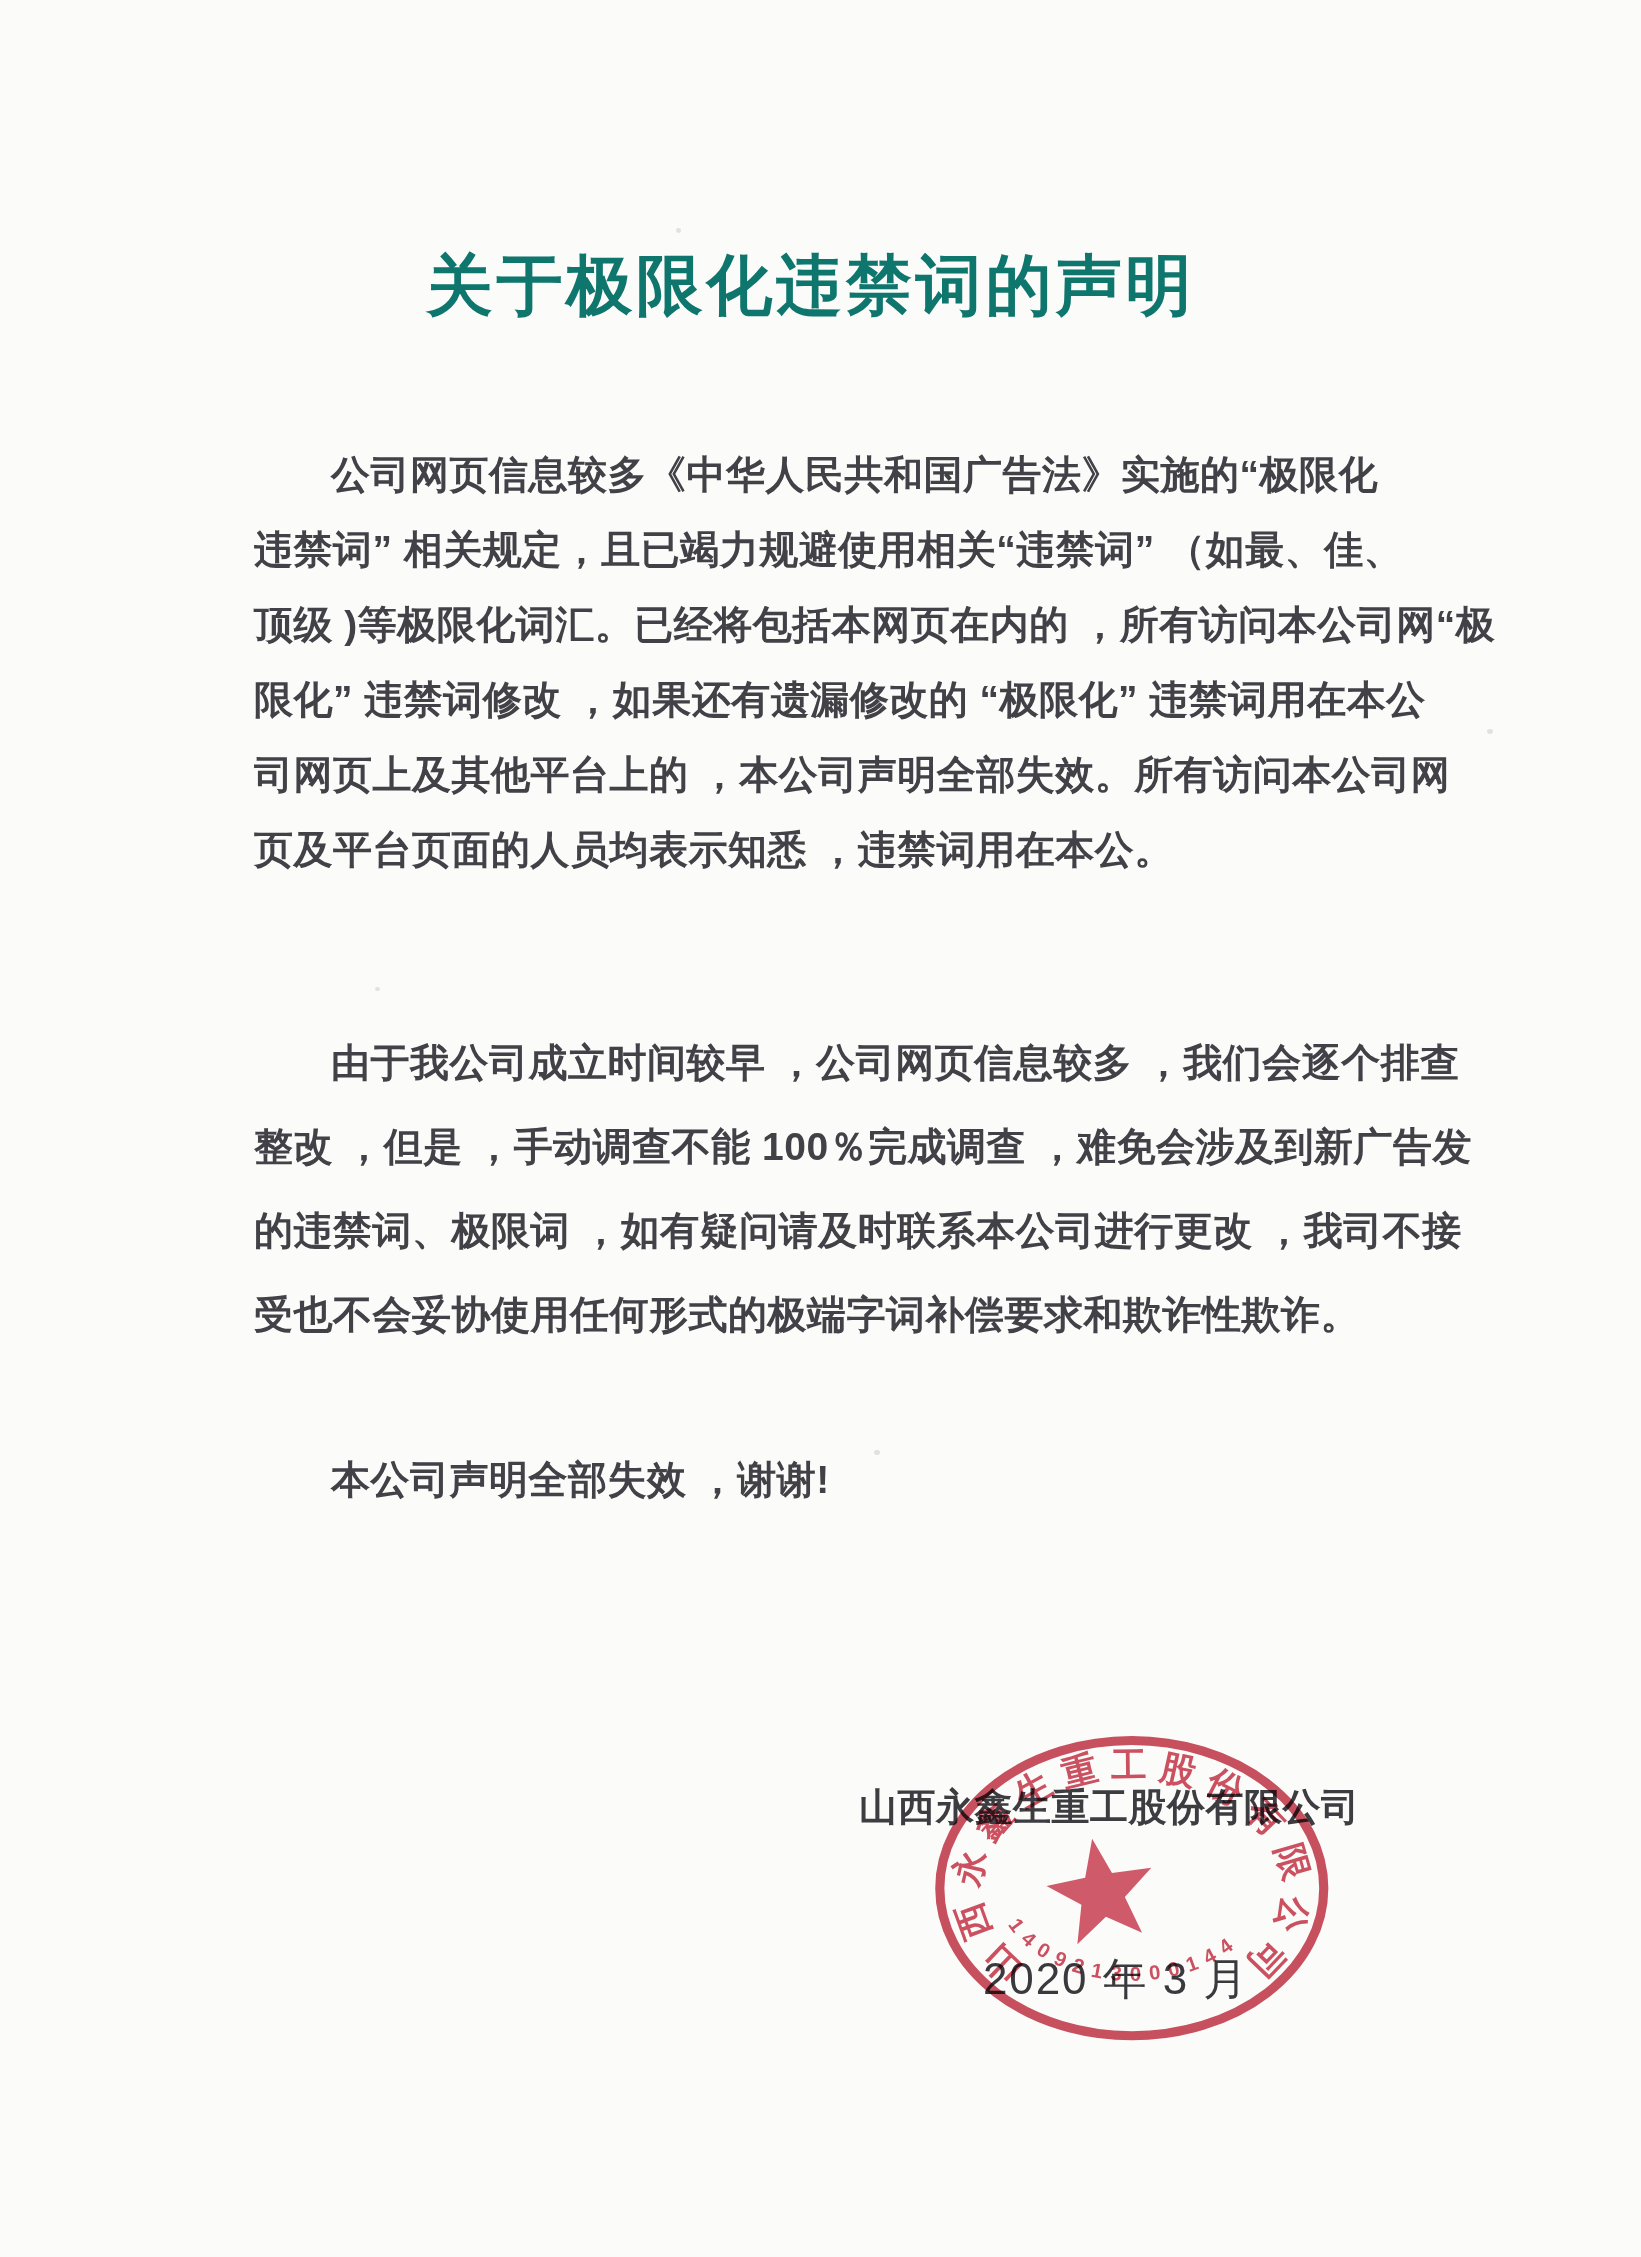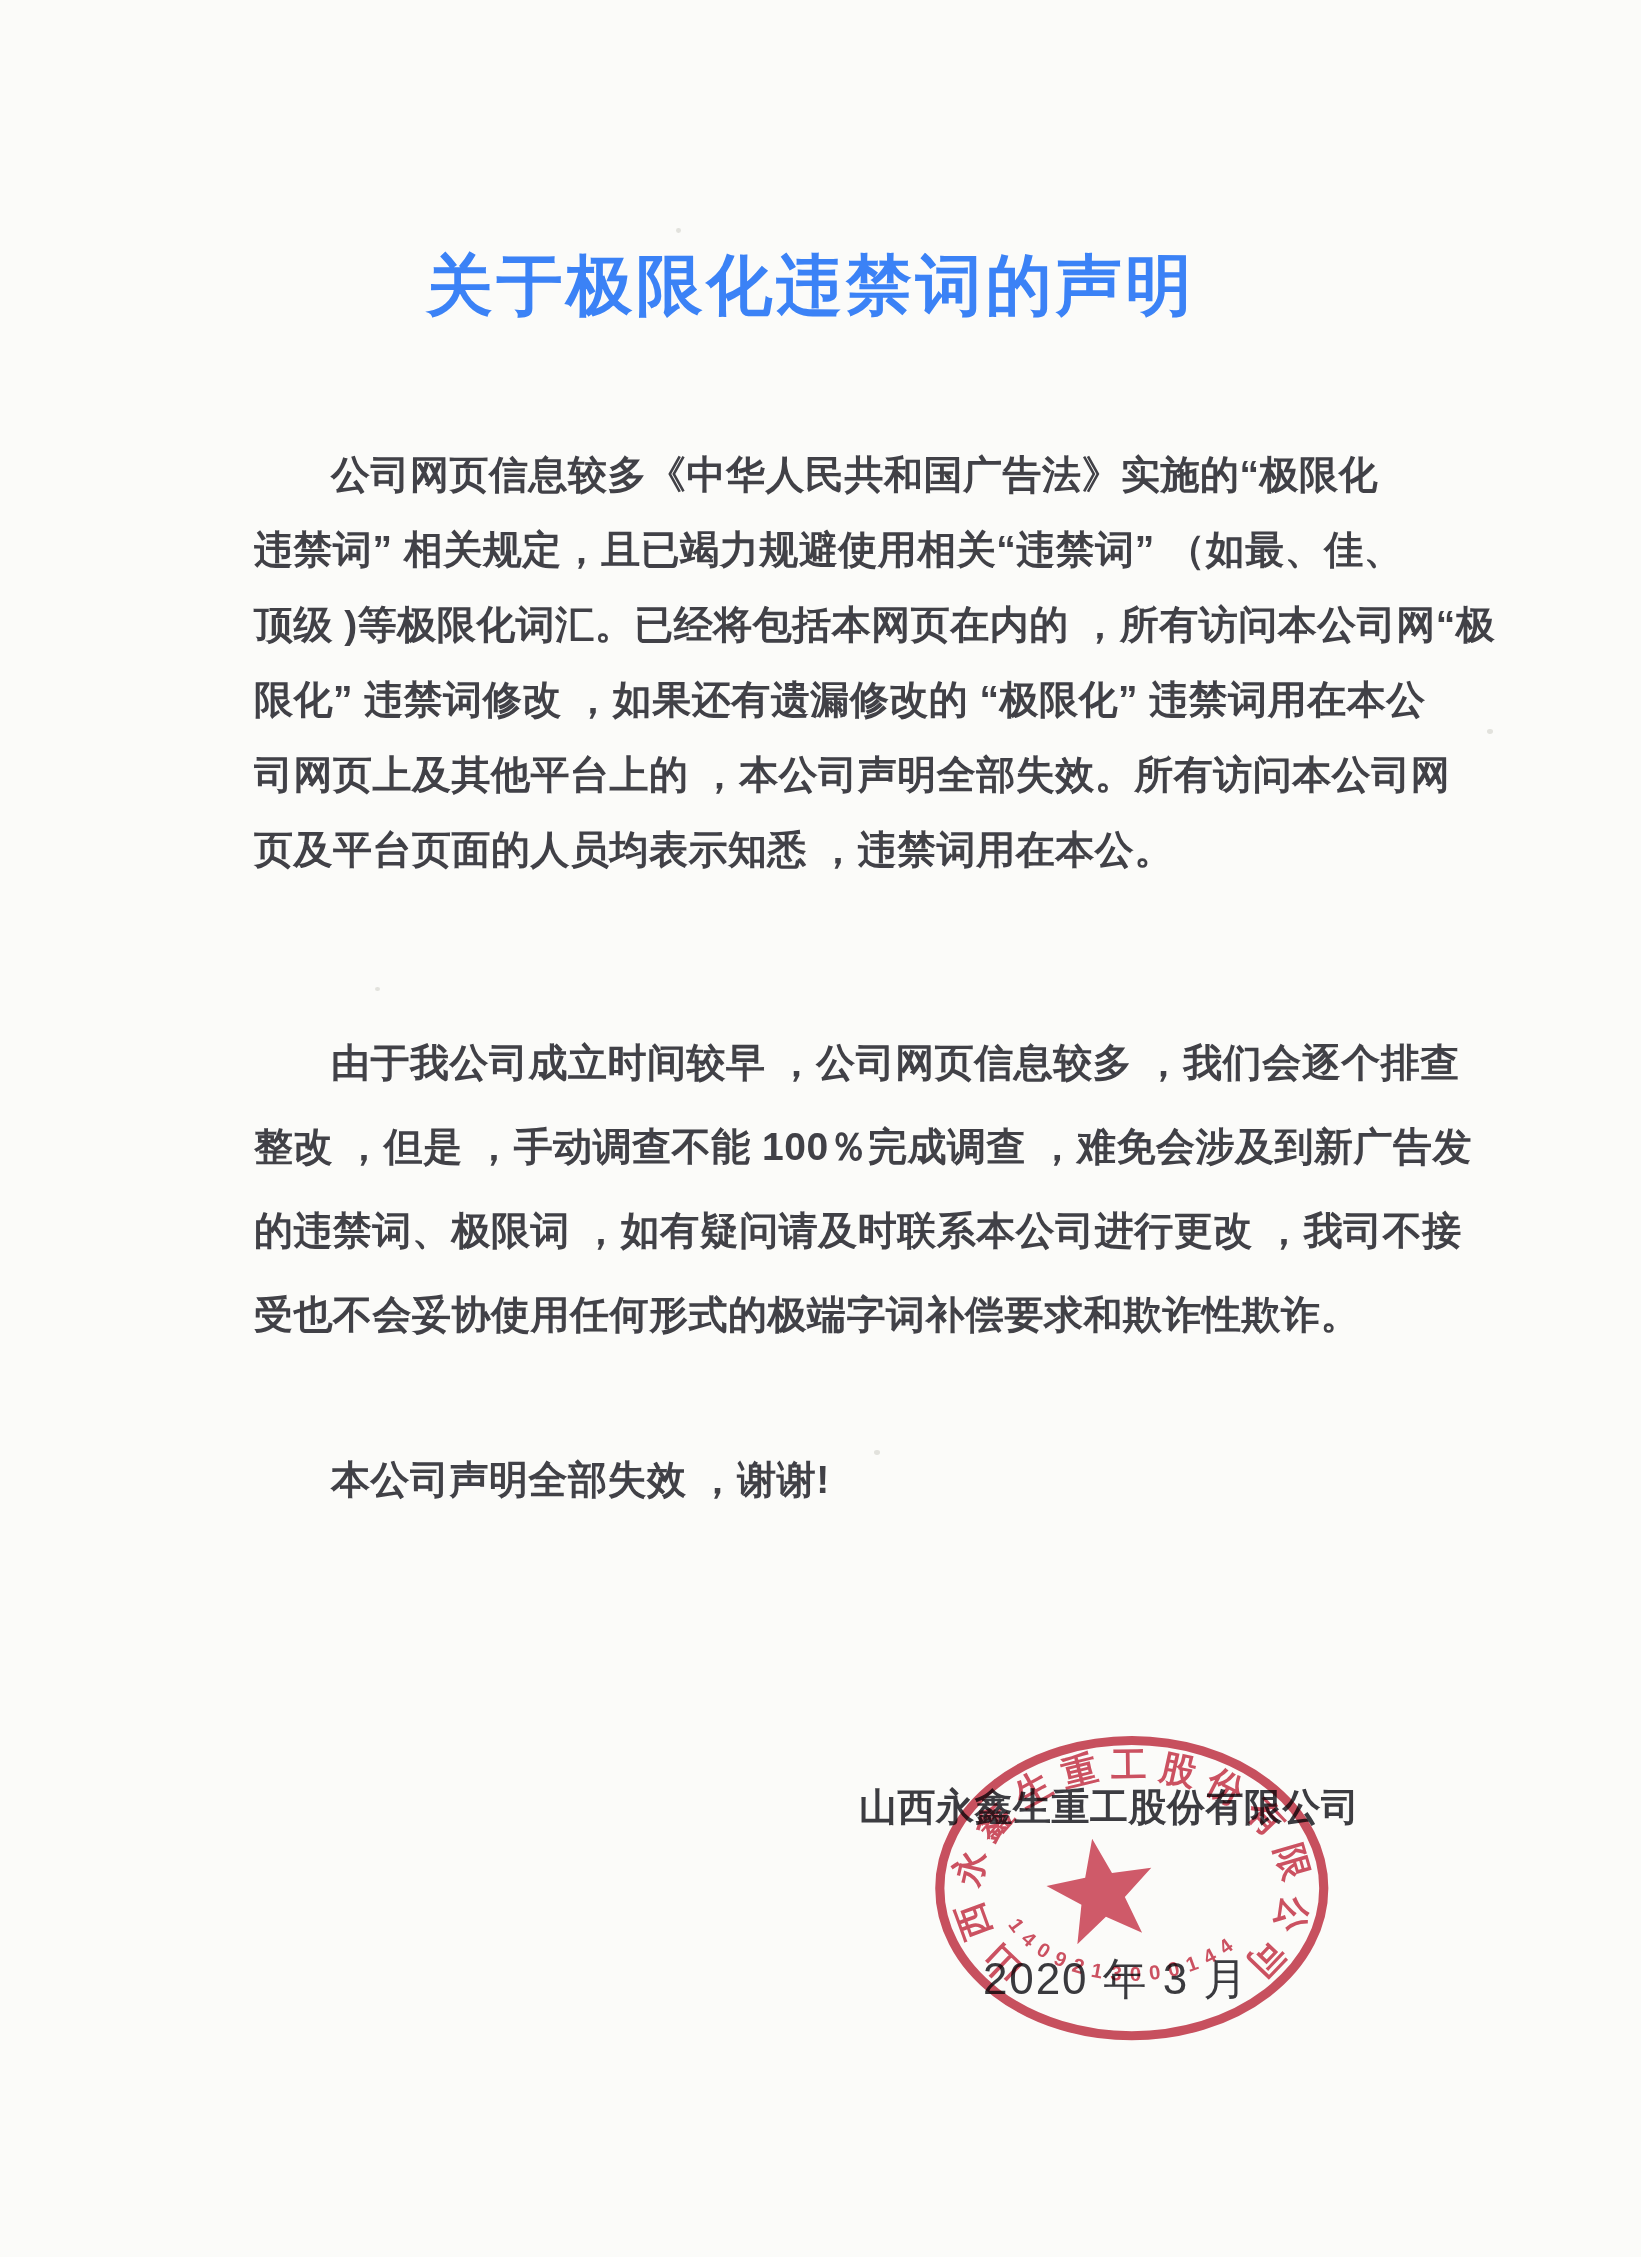--- a/index.html
+++ b/index.html
@@ -16,21 +16,21 @@
   .doc-title {
     position: absolute;
     top: 241px;
     left: 0;
     width: 1622px;
     text-align: center;
     font-family: "Liberation Serif", serif;
     font-size: 66px;
     font-weight: 700;
     letter-spacing: 3.9px;
-    color: #3b82f6;
+    color: #0f766e;
     white-space: nowrap;
   }
   .para {
     position: absolute;
     left: 254px;
     width: 1197px;
     font-size: 39px;
     font-weight: 600;
     letter-spacing: 0.5px;
     color: #414147;

